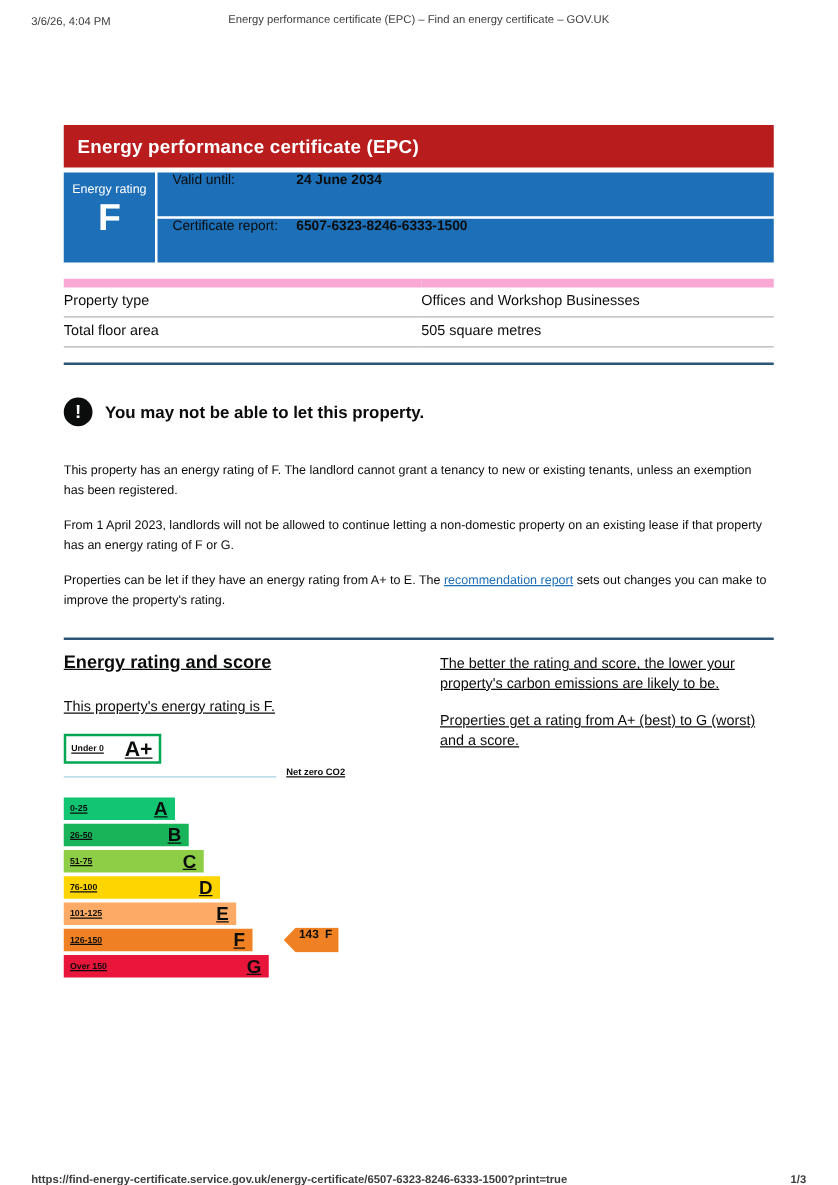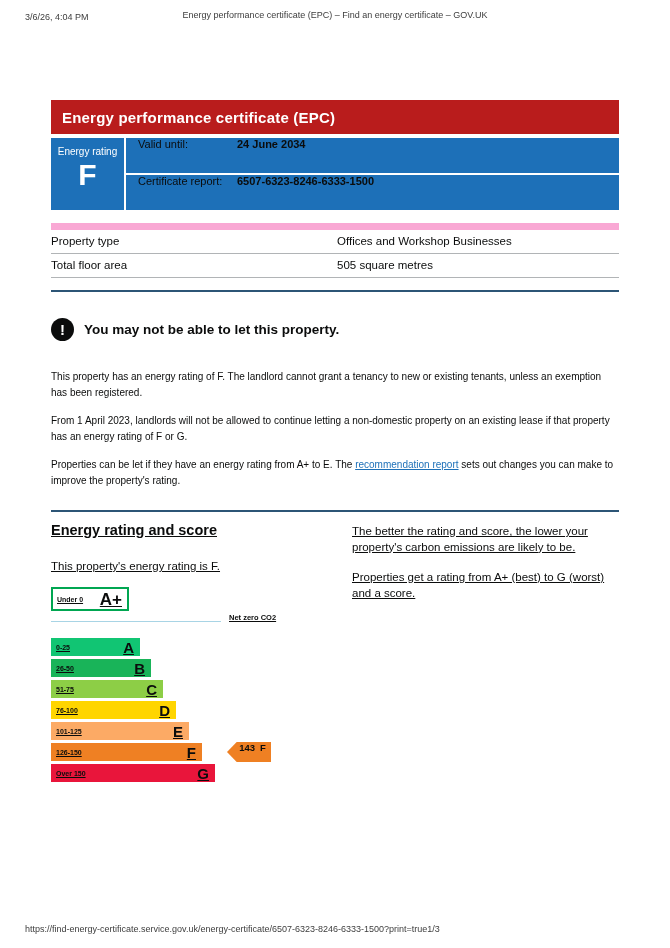--- a/index.html
+++ b/index.html
@@ -5,21 +5,21 @@
   html,body{margin:0;padding:0;}
   body{
     width:670px;height:948px;background:#ffffff;position:relative;
     font-family:"Liberation Sans", sans-serif;color:#0b0c0c;
     -webkit-font-smoothing:antialiased;
   }
   
   .print-header{position:absolute;top:10px;left:25px;right:25px;height:14px;font-size:9px;color:#3d3d3d;}
   .print-header .dt{position:absolute;left:0;top:2px;}
   .print-header .doc-title{display:block;width:100%;text-align:center;}
-  .print-footer{position:absolute;bottom:14px;left:25px;right:25px;display:flex;font-size:9px;color:#3d3d3d;}
+  .print-footer{position:absolute;bottom:0;left:25px;right:25px;display:flex;justify-content:space-between;font-size:9px;color:#3d3d3d;font-weight:bold;}
 
   .content{position:absolute;left:51px;top:100px;width:568px;}
 
   
   .banner{height:34px;background:#b91c1c;color:#ffffff;display:flex;align-items:center;padding-left:11px;box-sizing:border-box;font-size:15px;font-weight:bold;letter-spacing:.2px;}
 
   
   .panel{margin-top:4px;display:flex;gap:2px;height:72px;}
   .panel .cell{background:#1d70b8;color:#ffffff;box-sizing:border-box;}
   .addr{width:204px;padding:9px 0 0 11px;font-size:11px;line-height:14.5px;}

